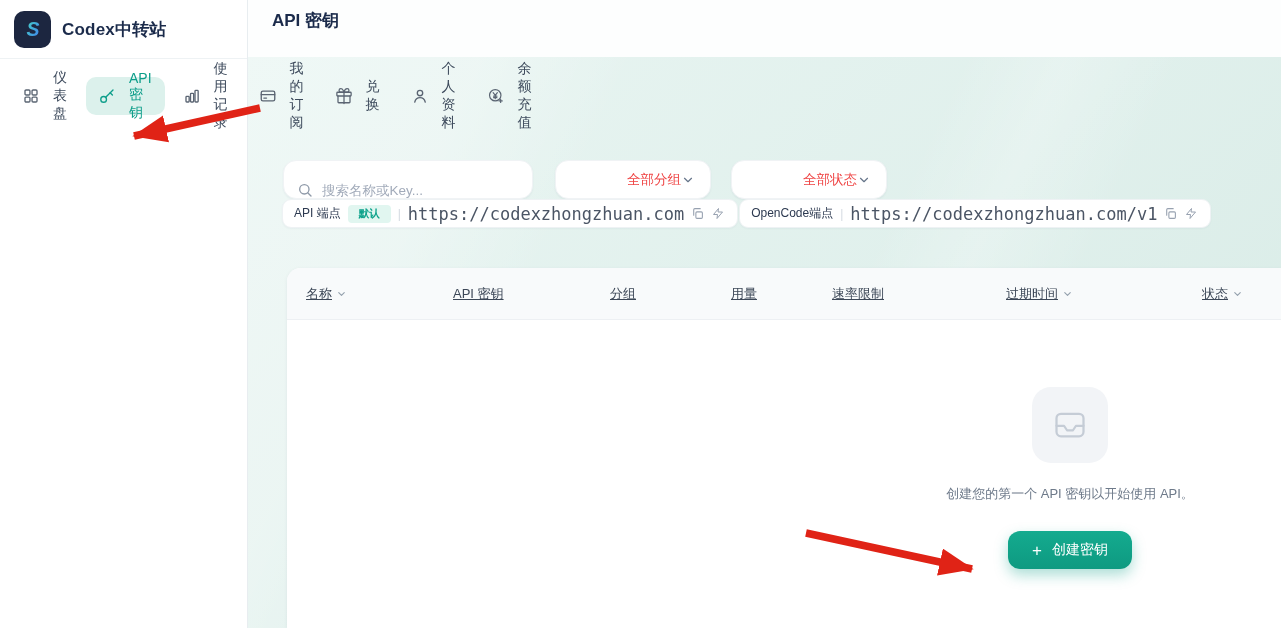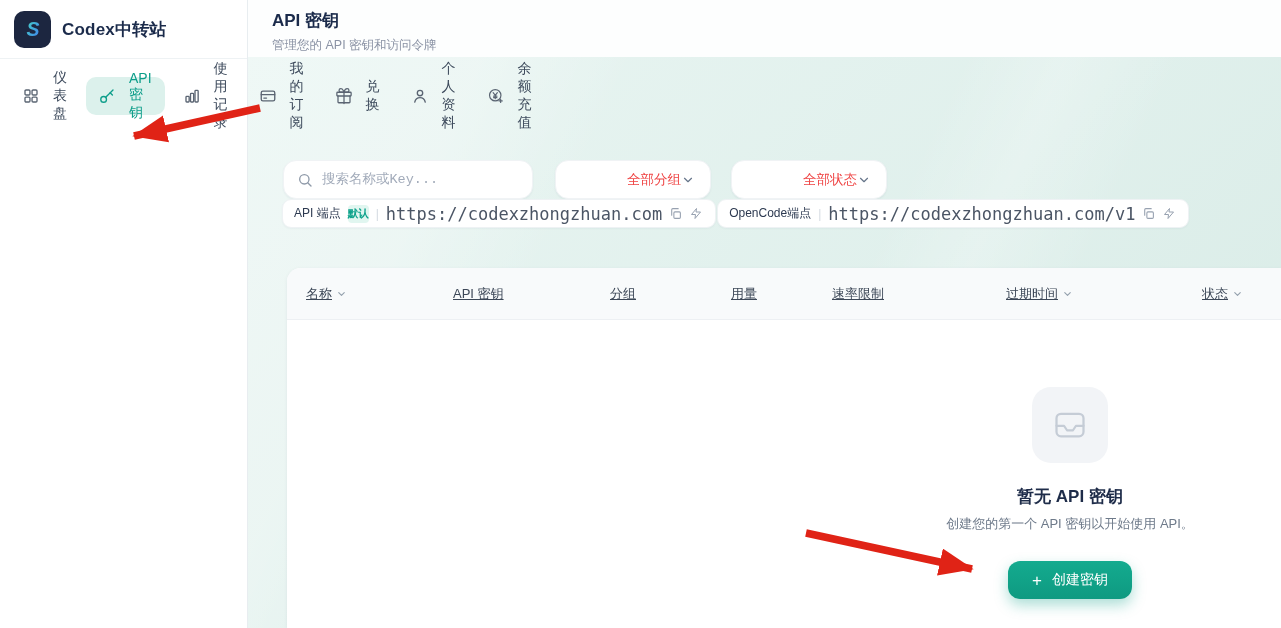--- a/index.html
+++ b/index.html
@@ -40,23 +40,22 @@
     position:absolute; top:57px; left:0; right:0; bottom:0;
     background:
       linear-gradient(115deg, rgba(255,255,255,.28) 18%, rgba(255,255,255,0) 30%),
       linear-gradient(115deg, rgba(255,255,255,0) 55%, rgba(255,255,255,.22) 63%, rgba(255,255,255,0) 72%),
       linear-gradient(135deg,#e9f5f2 0%, #e0f0ec 55%, #d8ebe6 100%);
   }
   
   .filters-row { position:absolute; left:35px; top:103px; display:flex; align-items:center; }
   .search-box {
     width:250px; height:39px; background:#fff; border:1px solid #f0f3f5; border-radius:13px;
-    display:flex; align-items:center; gap:9px; padding:0 13px;
+    display:flex; align-items:flex-end; gap:9px; padding:0 13px;
     box-shadow:0 1px 2px rgba(20,45,70,.05);
-    font-family:Liberation Mono, monospace;
   }
   .search-box input {
     border:none; outline:none; flex:1; font-size:13.5px; color:#1f2c47; background:transparent;
     font-family:inherit;
   }
   .search-box input::placeholder { color:#a2abba; }
   .select-pill {
     width:156px; height:39px; background:#fff; border:1px solid #f0f3f5; border-radius:13px;
     display:flex; align-items:center; justify-content:flex-end; padding:0 15px 0 18px;
     font-size:13.5px; color:#ef4444; cursor:pointer;
@@ -65,21 +64,21 @@
   .gap22 { width:22px; } .gap20 { width:20px; }
   
   .endpoints-row { position:absolute; left:34px; top:142px; display:flex; gap:1px; }
   .chip {
     height:29px; background:#fff; border:1px solid #eef2f4; border-radius:9px;
     display:flex; align-items:center; gap:7px; padding:0 11px;
     box-shadow:0 1px 2px rgba(20,45,70,.04); font-size:12px; color:#2c3950;
   }
   .chip .chip-badge {
     background:#e1f6f0; color:#0da28b; font-size:10.5px; font-weight:bold;
-    padding:2px 0; border-radius:4px;
+    padding:2px 11px; border-radius:4px;
   }
   .chip .sep { color:#d4dae1; }
   .chip .chip-url { font-family:"DejaVu Sans Mono","Liberation Mono",monospace; font-size:17px; color:#4b5565; }
   .chip-icon { width:14px; height:14px; color:#97a1b0; cursor:pointer; display:flex; align-items:center; }
   
   .table-card {
     position:absolute; left:39px; right:0; top:211px; bottom:0;
     background:#fff; border-radius:14px 0 0 0;
     box-shadow:0 1px 4px rgba(15,40,60,.06);
   }
@@ -208,21 +207,20 @@
         </svg>
       </span>
       <span>余额充值</span>
     </div>
   </nav>
 </aside>
 
 <div class="main">
   <div class="page-header">
     <div class="page-title">API 密钥</div>
-    <div class="page-subtitle">管理您的 API 密钥和访问令牌</div>
   </div>
 
   <div class="content">
 
     <div class="filters-row">
       <div class="search-box">
         <span style="display:flex;color:#8e99a8;">
           <svg width="16" height="16" viewBox="0 0 24 24" fill="none" stroke="currentColor" stroke-width="2" stroke-linecap="round">
             <circle cx="11" cy="11" r="7"></circle>
               <path d="M16.5 16.5 21 21"></path>
@@ -330,21 +328,20 @@
       <div class="table-body">
         <div class="empty-state">
           <div class="empty-icon-box">
             <span style="display:flex;color:#c5ccd6;">
               <svg width="36" height="36" viewBox="0 0 24 24" fill="none" stroke="currentColor" stroke-width="1.5" stroke-linecap="round" stroke-linejoin="round">
                 <rect x="3" y="4.5" width="18" height="15" rx="3"></rect>
                 <path d="M3 12.5h5l2 3h4l2-3h5"></path>
               </svg>
             </span>
           </div>
-          <div class="empty-title">暂无 API 密钥</div>
           <div class="empty-desc">创建您的第一个 API 密钥以开始使用 API。</div>
           <button class="create-btn">
             <span class="plus">+</span>
             <span>创建密钥</span>
           </button>
         </div>
       </div>
     </div>
   </div>
 </div>

